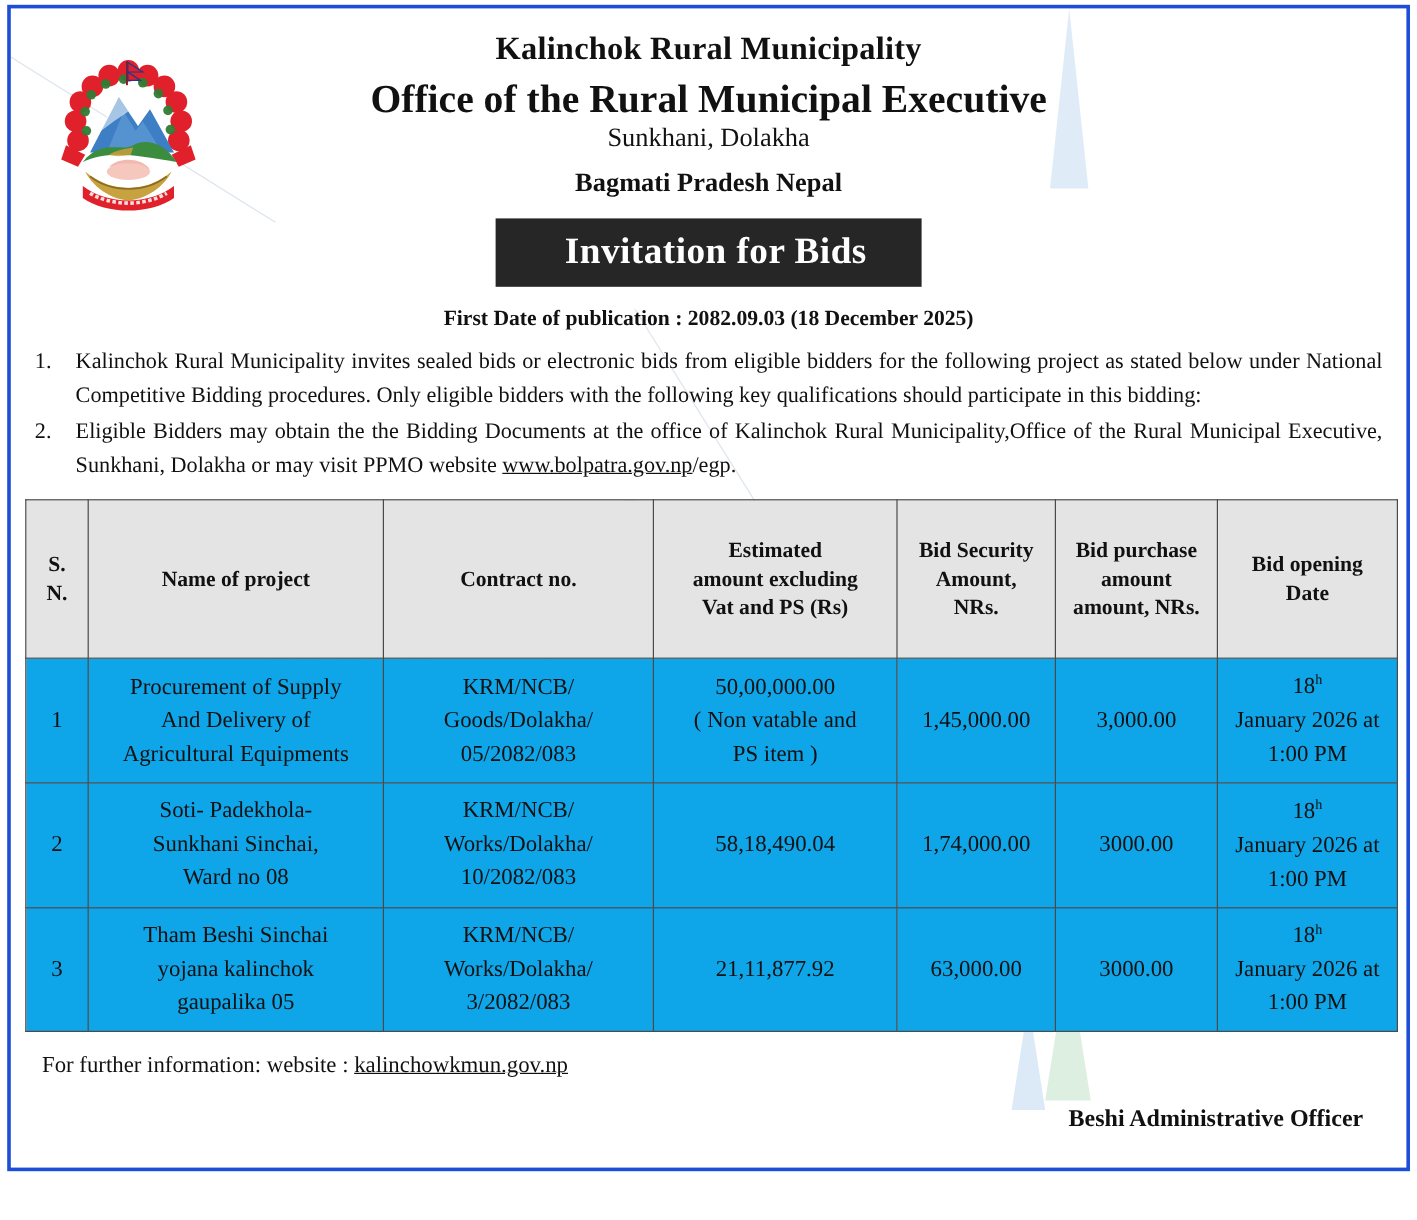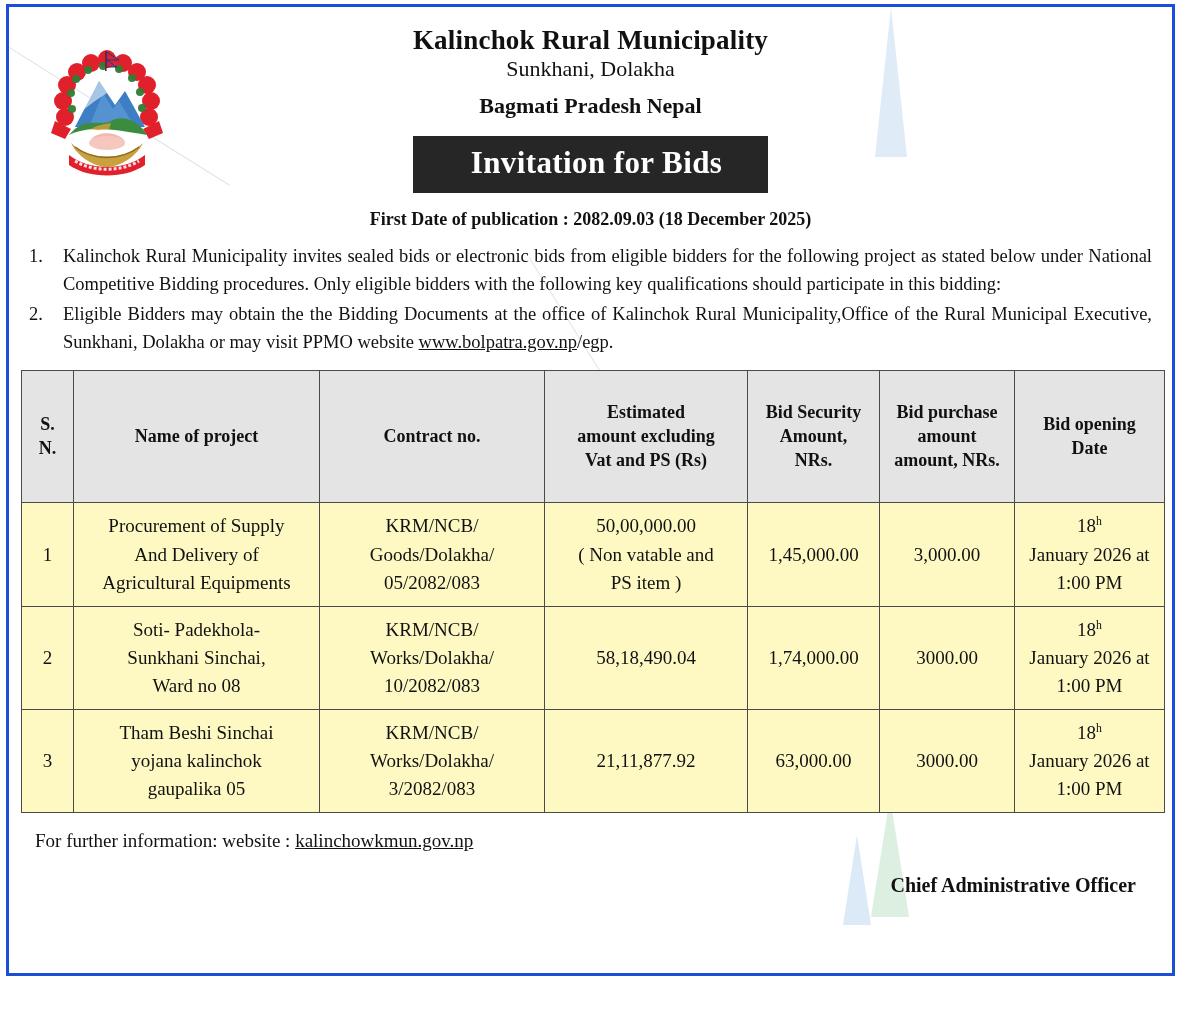--- a/index.html
+++ b/index.html
@@ -189,21 +189,21 @@
   }
   thead th {
     background: #e4e4e4;
     font-weight: bold;
     font-size: 18px;
     line-height: 1.32;
     height: 132px;
     padding: 4px 5px;
   }
   tbody td {
-    background: #fef9c3;
+    background: #0ea5e9;
     font-size: 19px;
     line-height: 1.48;
     padding: 9px 6px;
     height: 100px;
   }
   .c-sn    { width: 52px; }
   .c-name  { width: 246px; }
   .c-cno   { width: 225px; }
   .c-est   { width: 203px; }
   .c-bsa   { width: 132px; }
@@ -307,20 +307,21 @@
             <path d="M26 100 C46 118, 78 118, 98 100 C90 116, 72 124, 62 124 C52 124, 34 116, 26 100 Z" fill="#c8a23f"></path>
             <path d="M30 104 C48 118, 76 118, 94 104" fill="none" stroke="#8d6c22" stroke-width="1.4"></path>
 
             <path d="M24 112 C44 128, 80 128, 100 112 L100 122 C80 136, 44 136, 24 122 Z" fill="#e0202a"></path>
             <path d="M30 118 C48 129, 76 129, 94 118" fill="none" stroke="#ffffff" stroke-width="3" stroke-dasharray="3 2" opacity=".85"></path>
           </svg>
         </div>
 
         <div class="hdr">
           <div class="hdr-line1">Kalinchok Rural Municipality</div>
+          <div class="hdr-line2">Office of the Rural Municipal Executive</div>
           <div class="hdr-line3">Sunkhani, Dolakha</div>
           <div class="hdr-line4">Bagmati Pradesh Nepal</div>
         </div>
 
         <div id="ifb-wrap">
           <div id="ifb">Invitation for Bids</div>
         </div>
 
         <div id="pubdate">First   Date of publication :  2082.09.03 (18 December 2025)</div>
 
@@ -442,21 +443,21 @@
                 <span>18</span><sup>h</sup><br>
                 <span>January  2026 at</span><br>
                 <span>1:00 PM</span>
               </td>
             </tr>
           </tbody>
         </table>
 
         <div id="further"><span>For further information: website : </span><span class="u">kalinchowkmun.gov.np</span></div>
 
-        <div id="cao">Chief Administrative Officer</div>
+        <div id="cao">Beshi Administrative Officer</div>
 
       </div>
     </div>
   </div>
 
   <div id="source">Source: Prabhab Dainik</div>
 
 </div>
 
 </body></html>

